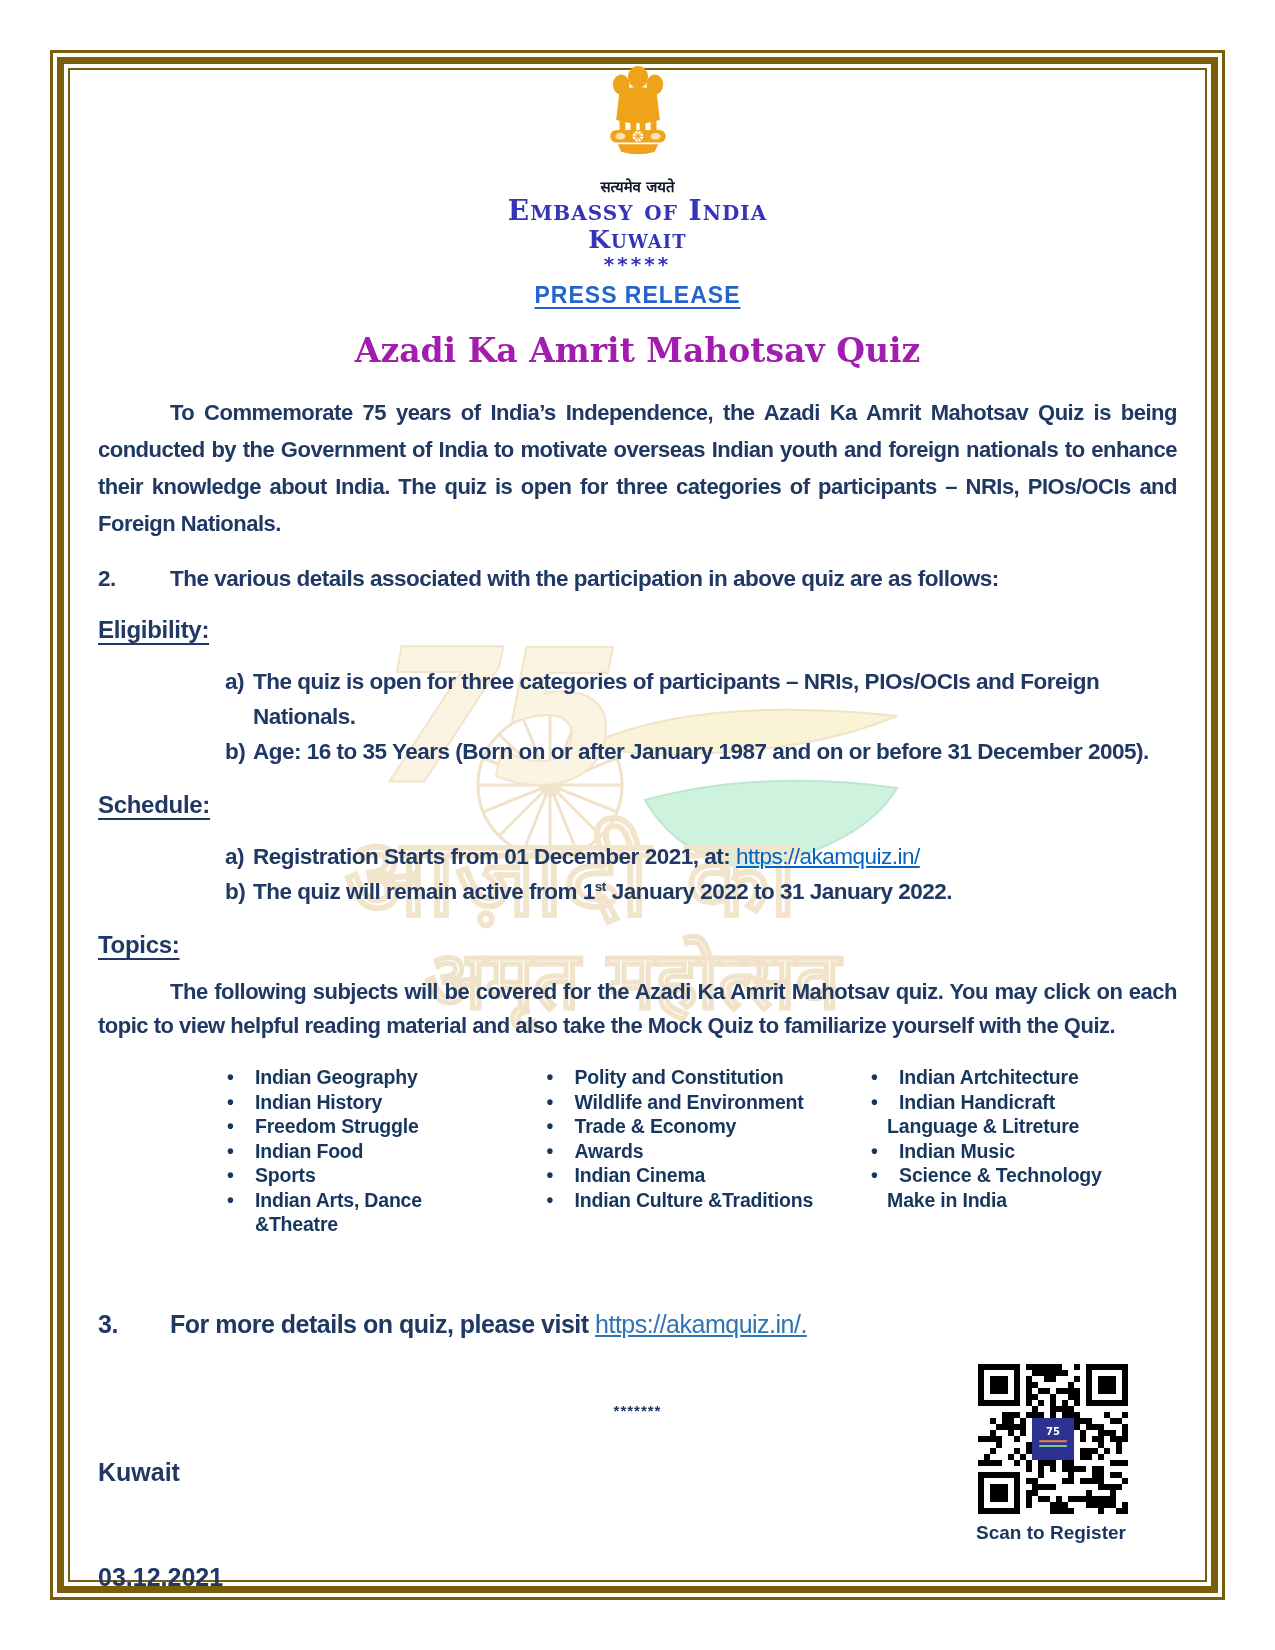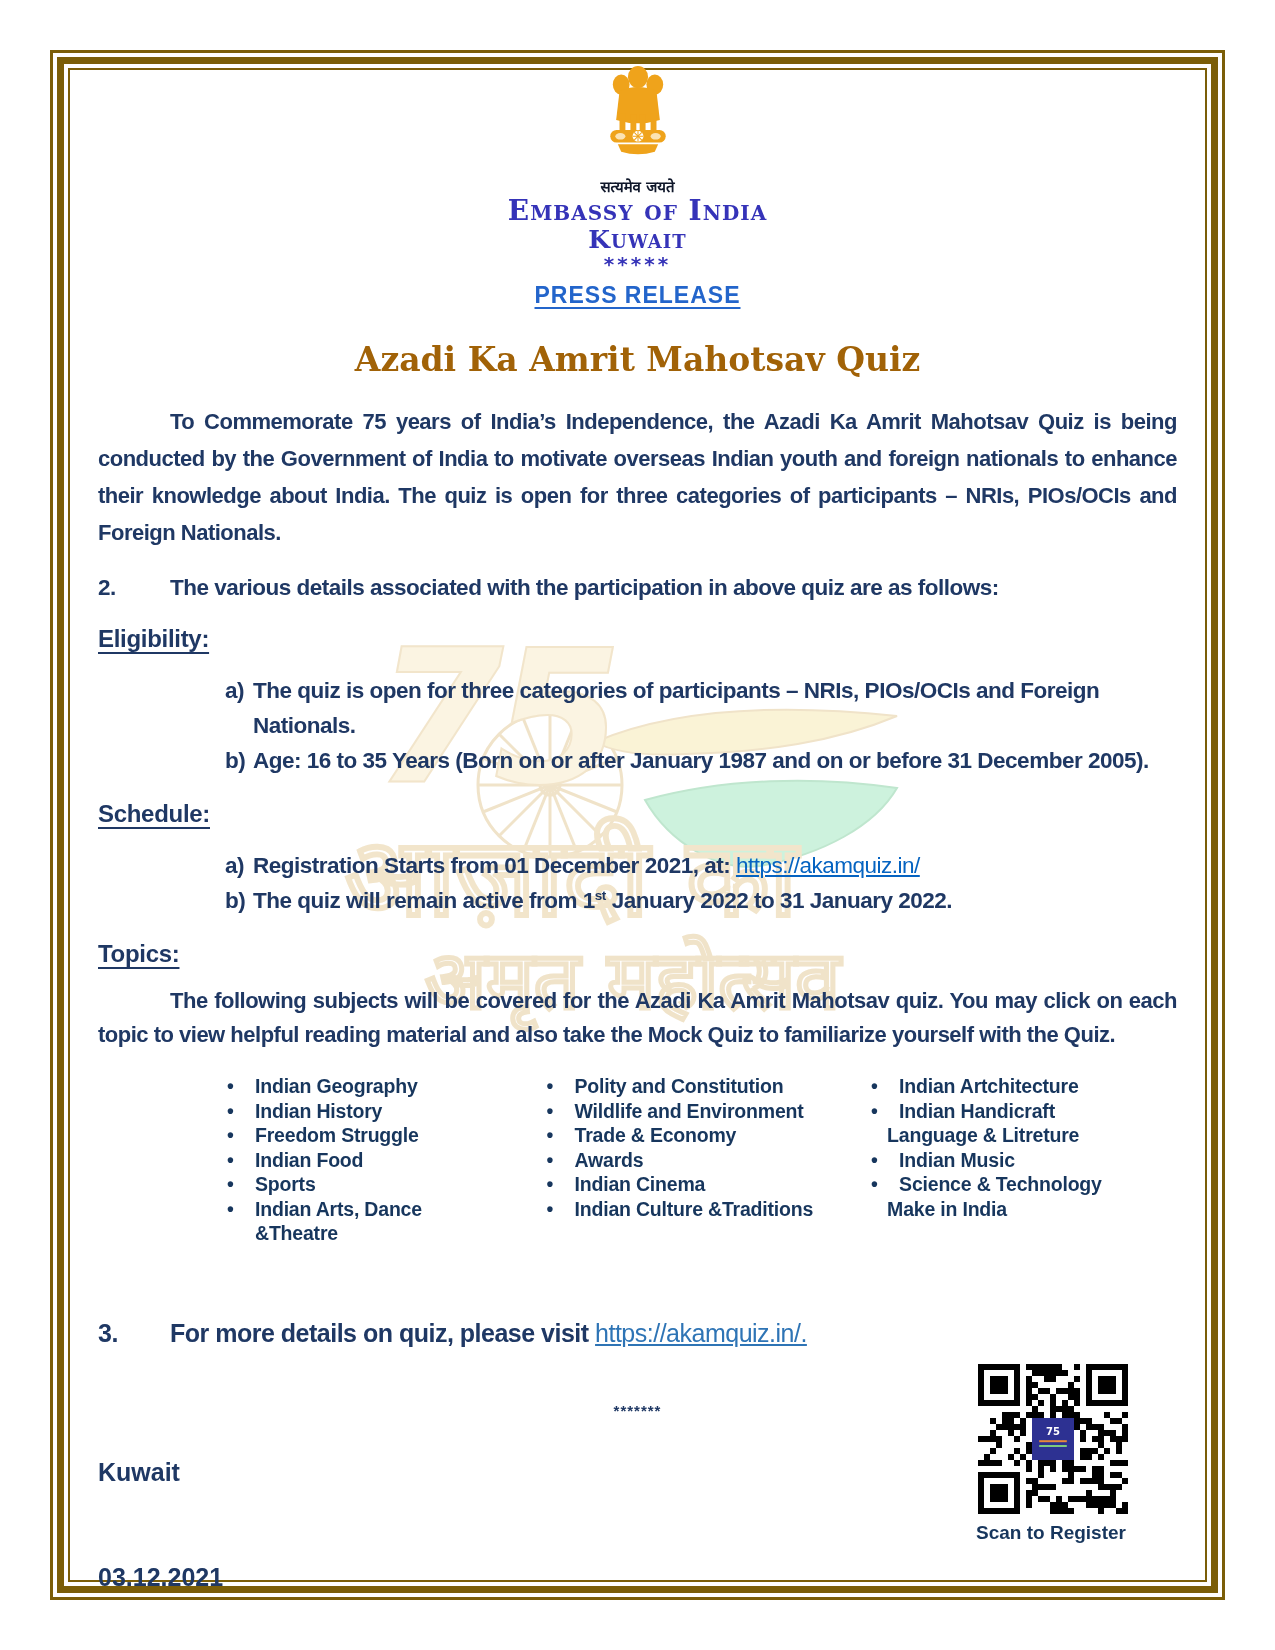--- a/index.html
+++ b/index.html
@@ -23,21 +23,21 @@
   .center{text-align:center;}
   .emblem-wrap{text-align:center;height:120px;}
   .motto{font:bold 15px "DejaVu Sans",sans-serif;color:#0f172a;margin-top:8px;}
   .org{margin-top:12px;font:bold 28px "DejaVu Serif",serif;font-variant:small-caps;
        color:#3533B8;line-height:30px;letter-spacing:1px;}
   .city{font:bold 25px "DejaVu Serif",serif;font-variant:small-caps;color:#3533B8;line-height:28px;letter-spacing:1px;}
   .stars5{font:bold 20px "DejaVu Sans",sans-serif;color:#3533B8;line-height:20px;letter-spacing:3px;}
   .press{margin:8px auto 0;width:fit-content;font:bold 23px "Liberation Sans",sans-serif;
          color:#2365CB;letter-spacing:1px;text-decoration:underline;text-decoration-thickness:2px;
          text-underline-offset:4px;line-height:26px;}
-  .doc-title{margin-top:33px;font:bold 33px "DejaVu Serif",serif;color:#a16207;line-height:38px;}
+  .doc-title{margin-top:24px;font:bold 33px "DejaVu Serif",serif;color:#a21caf;line-height:38px;}
   .bodytext{font-weight:bold;font-size:22px;letter-spacing:-0.5px;line-height:37px;}
   .p-just{text-align:justify;text-indent:72px;margin-top:24px;}
   .numrow{display:flex;margin-top:16px;font-weight:bold;font-size:22.5px;letter-spacing:-0.5px;line-height:30px;}
   .numrow .num{width:72px;flex-shrink:0;}
   .sechead{margin-top:22px;width:fit-content;font-weight:bold;font-size:24px;letter-spacing:-0.3px;
            line-height:28px;text-decoration:underline;text-decoration-thickness:2px;text-underline-offset:5px;}
   ul.ablist{list-style:none;margin:20px 0 0 0;padding:0;}
   ul.ablist li{display:flex;padding-left:127px;font-weight:bold;font-size:22.5px;
                letter-spacing:-0.5px;line-height:35px;}
   ul.ablist .mk{width:28px;flex-shrink:0;font-weight:bold;}

